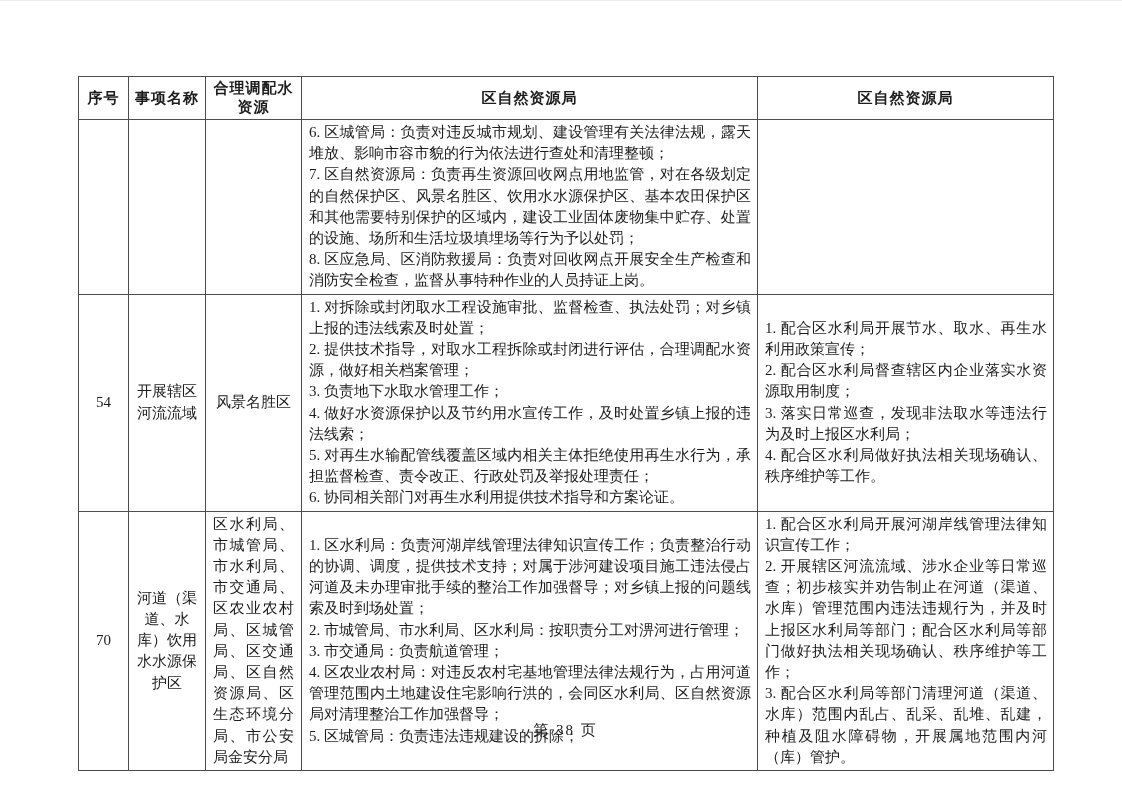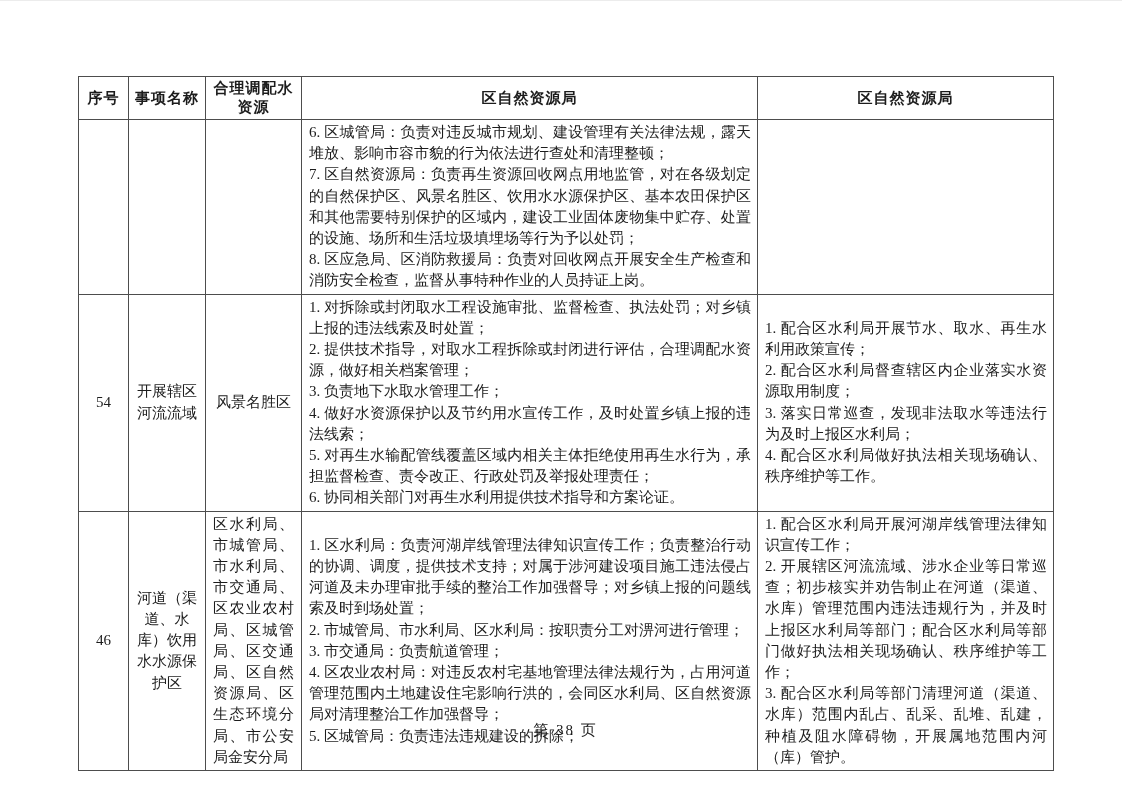--- a/index.html
+++ b/index.html
@@ -125,21 +125,21 @@
 3. 负责地下水取水管理工作；
 4. 做好水资源保护以及节约用水宣传工作，及时处置乡镇上报的违法线索；
 5. 对再生水输配管线覆盖区域内相关主体拒绝使用再生水行为，承担监督检查、责令改正、行政处罚及举报处理责任；
 6. 协同相关部门对再生水利用提供技术指导和方案论证。</td>
         <td class="text-cell">1. 配合区水利局开展节水、取水、再生水利用政策宣传；
 2. 配合区水利局督查辖区内企业落实水资源取用制度；
 3. 落实日常巡查，发现非法取水等违法行为及时上报区水利局；
 4. 配合区水利局做好执法相关现场确认、秩序维护等工作。</td>
       </tr>
       <tr class="row-c">
-        <td class="center-cell">46</td>
+        <td class="center-cell">70</td>
         <td class="center-cell">河道（渠道、水库）饮用水水源保护区</td>
         <td class="dept-long-cell">区水利局、市城管局、市水利局、市交通局、区农业农村局、区城管局、区交通局、区自然资源局、区生态环境分局、市公安局金安分局</td>
         <td class="text-cell">1. 区水利局：负责河湖岸线管理法律知识宣传工作；负责整治行动的协调、调度，提供技术支持；对属于涉河建设项目施工违法侵占河道及未办理审批手续的整治工作加强督导；对乡镇上报的问题线索及时到场处置；
 2. 市城管局、市水利局、区水利局：按职责分工对淠河进行管理；
 3. 市交通局：负责航道管理；
 4. 区农业农村局：对违反农村宅基地管理法律法规行为，占用河道管理范围内土地建设住宅影响行洪的，会同区水利局、区自然资源局对清理整治工作加强督导；
 5. 区城管局：负责违法违规建设的拆除；</td>
         <td class="text-cell">1. 配合区水利局开展河湖岸线管理法律知识宣传工作；
 2. 开展辖区河流流域、涉水企业等日常巡查；初步核实并劝告制止在河道（渠道、水库）管理范围内违法违规行为，并及时上报区水利局等部门；配合区水利局等部门做好执法相关现场确认、秩序维护等工作；
 3. 配合区水利局等部门清理河道（渠道、水库）范围内乱占、乱采、乱堆、乱建，种植及阻水障碍物，开展属地范围内河（库）管护。</td>

